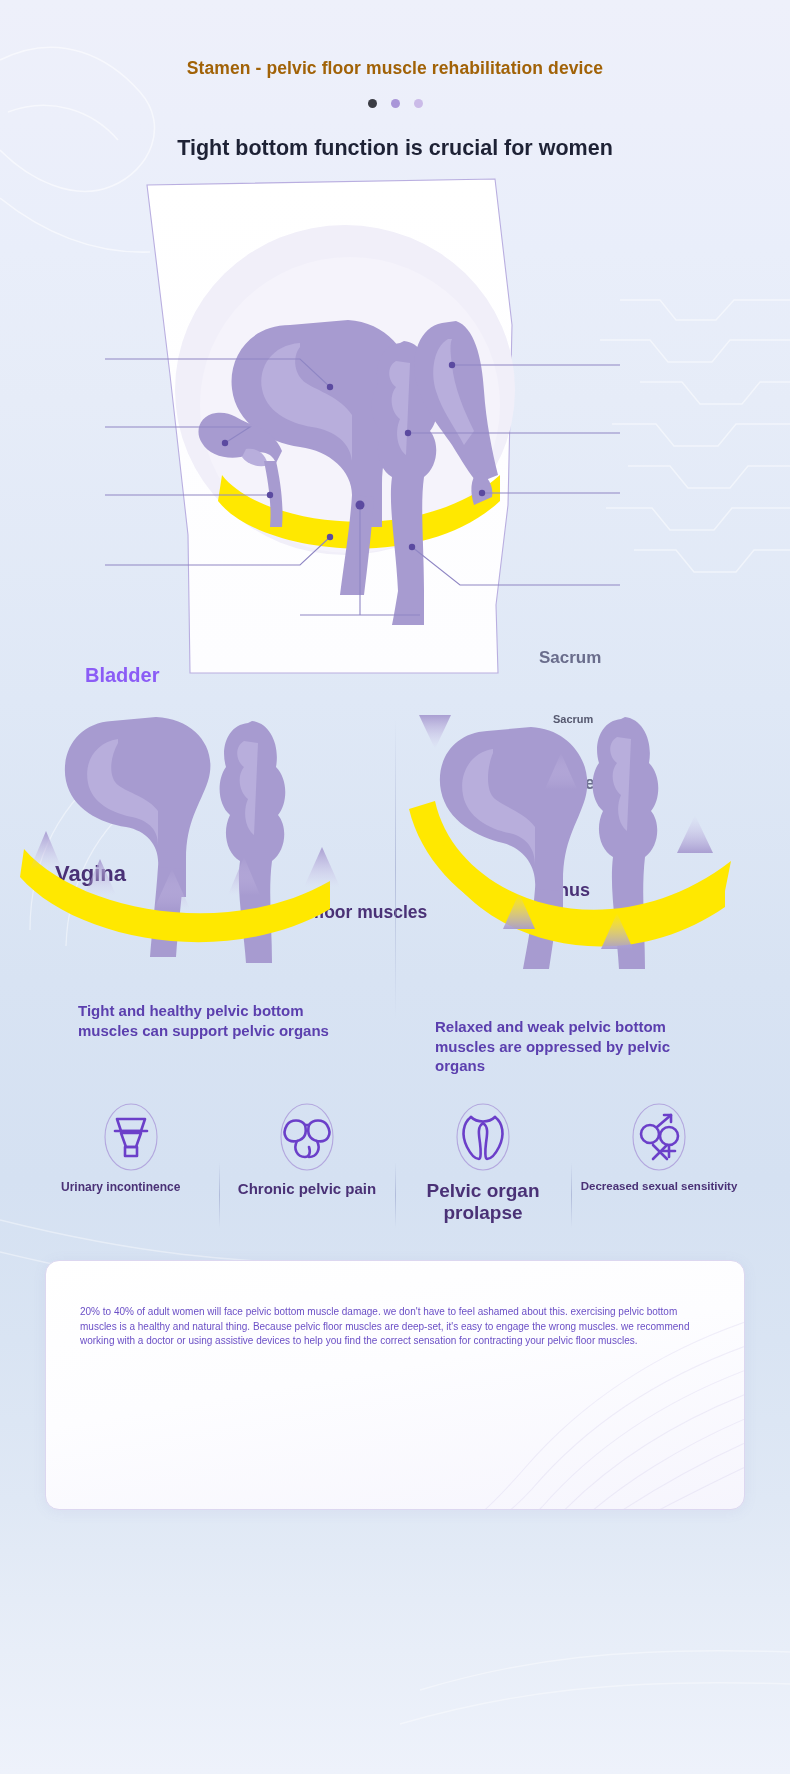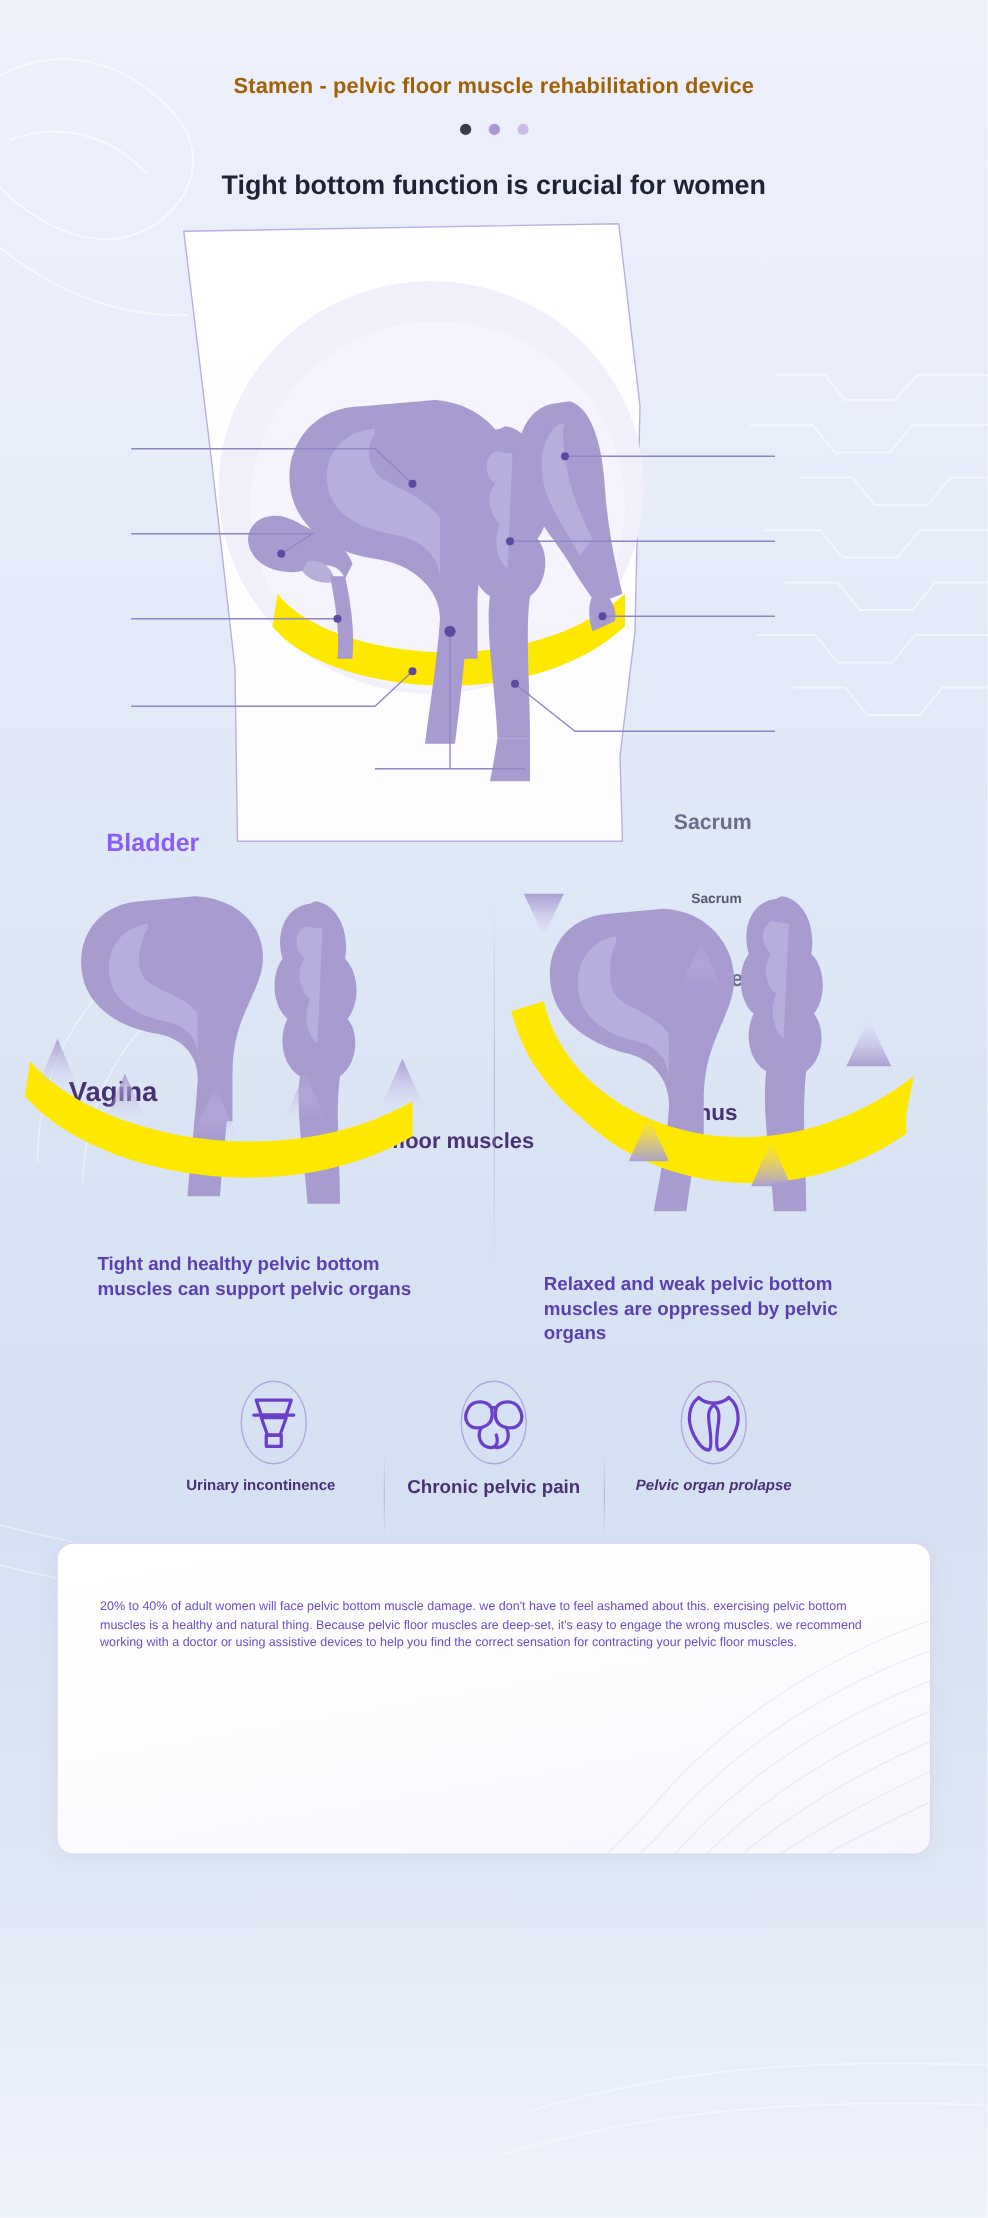--- a/index.html
+++ b/index.html
@@ -80,21 +80,21 @@
     content: ""; position: absolute; left: 0; top: 62px; width: 1px; height: 66px;
     background: linear-gradient(180deg, rgba(150,160,200,0), rgba(140,150,195,.5), rgba(150,160,200,0));
   }
   .sym-icon { height: 74px; display: flex; align-items: center; justify-content: center; }
   .sym-label {
     margin-top: 6px; color: #4a3176; font-weight: bold; line-height: 1.18;
     padding: 0 6px;
   }
   .sym-label.s0 { font-size: 12px; text-align: left; padding-left: 18px; }
   .sym-label.s1 { font-size: 15px; }
-  .sym-label.s2 { font-size: 12px; font-style: italic; }
+  .sym-label.s2 { font-size: 19px; }
   .sym-label.s3 { font-size: 11.5px; }
 
   
   .note-card {
     position: relative; z-index: 3;
     margin: 36px auto 0; width: 700px; min-height: 250px;
     background: linear-gradient(170deg,#ffffff 0%, #fdfdff 45%, #f6f5fd 100%);
     border: 1px solid #dcd7f0; border-radius: 14px;
     box-shadow: 0 2px 14px rgba(120,110,180,.08);
     overflow: hidden;
@@ -365,20 +365,38 @@
                    C 34 58 34 50 33 42 C 32 34 30 26 36 22
                    C 42 26 40 34 39 42 C 38 50 38 58 40 58
                    C 44 58 48 54 52 46 C 58 34 56 22 48 16"></path>
           <path d="M24 16 C 30 22 42 22 48 16"></path>
         </g>
       </svg>
     </div>
     <div class="sym-label s2">Pelvic organ prolapse</div>
   </div>
 
+  <div class="symptom">
+    <div class="sym-icon">
+      <svg width="72" height="72" viewBox="0 0 72 72">
+        <ellipse cx="36" cy="36" rx="26" ry="33" fill="none" stroke="#b3a7de" stroke-width="1.1"></ellipse>
+        <g fill="none" stroke="#6b3fc9" stroke-width="2.6" stroke-linejoin="round" stroke-linecap="round">
+          <circle cx="27" cy="33" r="9"></circle>
+          <line x1="34" y1="26" x2="48" y2="14"></line>
+          <polyline points="41,14 48,14 48,21"></polyline>
+          <circle cx="46" cy="35" r="9"></circle>
+          <line x1="46" y1="44" x2="46" y2="56"></line>
+          <line x1="40" y1="50" x2="52" y2="50"></line>
+          <line x1="30" y1="44" x2="44" y2="58"></line>
+          <line x1="44" y1="44" x2="30" y2="58"></line>
+        </g>
+      </svg>
+    </div>
+    <div class="sym-label s3">Decreased sexual sensitivity</div>
+  </div>
 </div>
 
 <div class="note-card">
   <svg class="card-art" width="340" height="220" viewBox="0 0 340 220">
     <g stroke="#cfc9ea" stroke-opacity=".55" fill="none" stroke-width="1.1">
       <path d="M340 10 C 250 40 170 90 110 160 C 80 194 60 214 40 220"></path>
       <path d="M340 34 C 254 64 176 112 118 180 C 94 206 76 218 58 220"></path>
       <path d="M340 58 C 258 88 184 134 128 198 C 112 214 100 220 88 220"></path>
       <path d="M340 82 C 262 112 192 156 140 212"></path>
       <path d="M340 106 C 268 136 204 176 158 220"></path>

